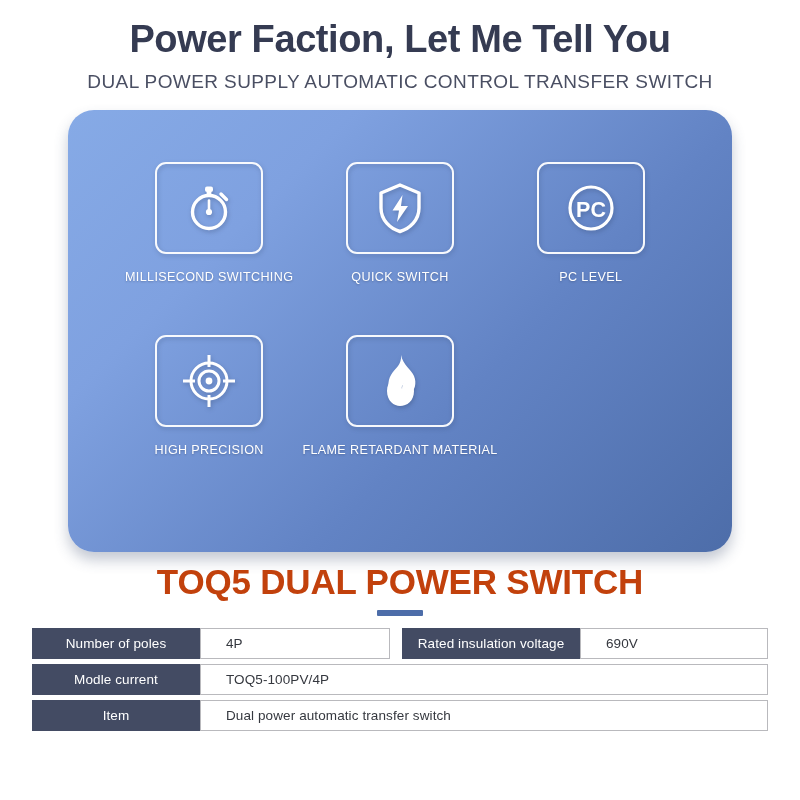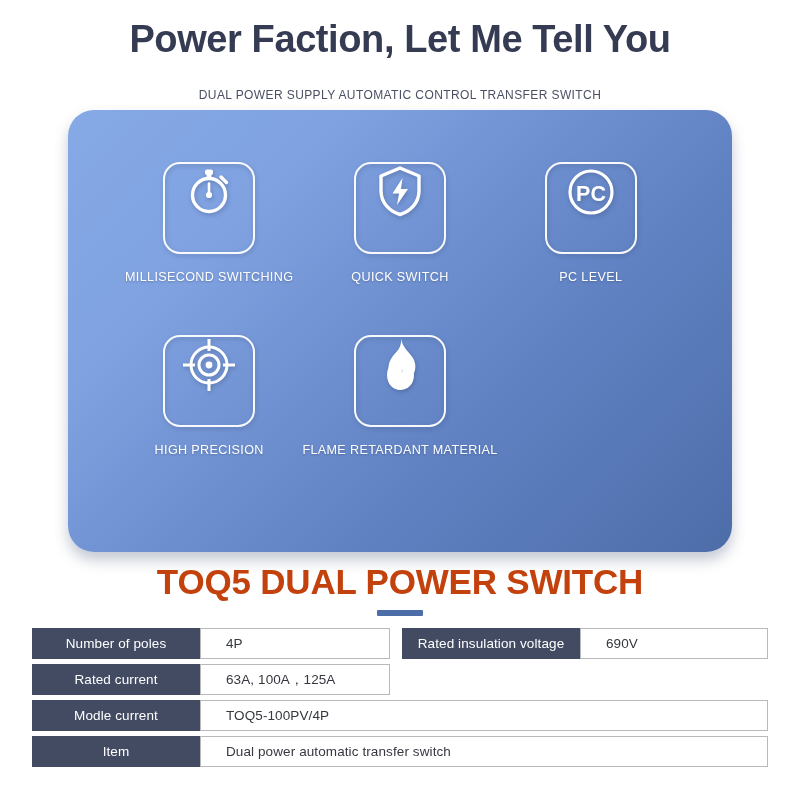--- a/index.html
+++ b/index.html
@@ -19,24 +19,24 @@
     padding-top: 18px;
   }
   .header-title {
     font-size: 38px;
     font-weight: bold;
     color: #353b52;
     letter-spacing: -0.4px;
     line-height: 1.15;
   }
   .header-subtitle {
-    font-size: 12px;
+    font-size: 19px;
     color: #4a4f63;
     letter-spacing: 0.4px;
-    margin-top: 26px;
+    margin-top: 9px;
   }
 
   
   .panel {
     position: absolute;
     left: 68px;
     top: 110px;
     width: 664px;
     height: 442px;
     border-radius: 26px;
@@ -58,25 +58,26 @@
   }
 
   .feature {
     display: flex;
     flex-direction: column;
     align-items: center;
     justify-content: flex-start;
   }
 
   .tile {
-    width: 92px;
+    width: 108px;
     height: 92px;
     border: 2.5px solid rgba(255,255,255,0.95);
-    border-radius: 17px;
-    display: flex;
+    border-radius: 11px;
+    display: flex;
+    align-items: center;
     justify-content: center;
     filter: drop-shadow(1px 2px 2px rgba(40,55,90,0.30));
   }
   .tile svg { display: block; }
 
   .feature-label {
     margin-top: 16px;
     font-size: 12.6px;
     color: #ffffff;
     letter-spacing: 0.35px;
@@ -229,24 +230,20 @@
 <div class="spec-table">
 
   <div class="spec-row">
     <div class="spec-label">Number of poles</div>
     <div class="spec-value short">4P</div>
     <div class="spec-gap"></div>
     <div class="spec-label wide">Rated insulation voltage</div>
     <div class="spec-value grow">690V</div>
   </div>
 
-  <div class="spec-row">
-    <div class="spec-label">Rated current</div>
-    <div class="spec-value short">63A, 100A，125A</div>
-  </div>
 
   <div class="spec-row">
     <div class="spec-label">Modle current</div>
     <div class="spec-value grow">TOQ5-100PV/4P</div>
   </div>
 
   <div class="spec-row">
     <div class="spec-label">Item</div>
     <div class="spec-value grow">Dual power automatic transfer switch</div>
   </div>

